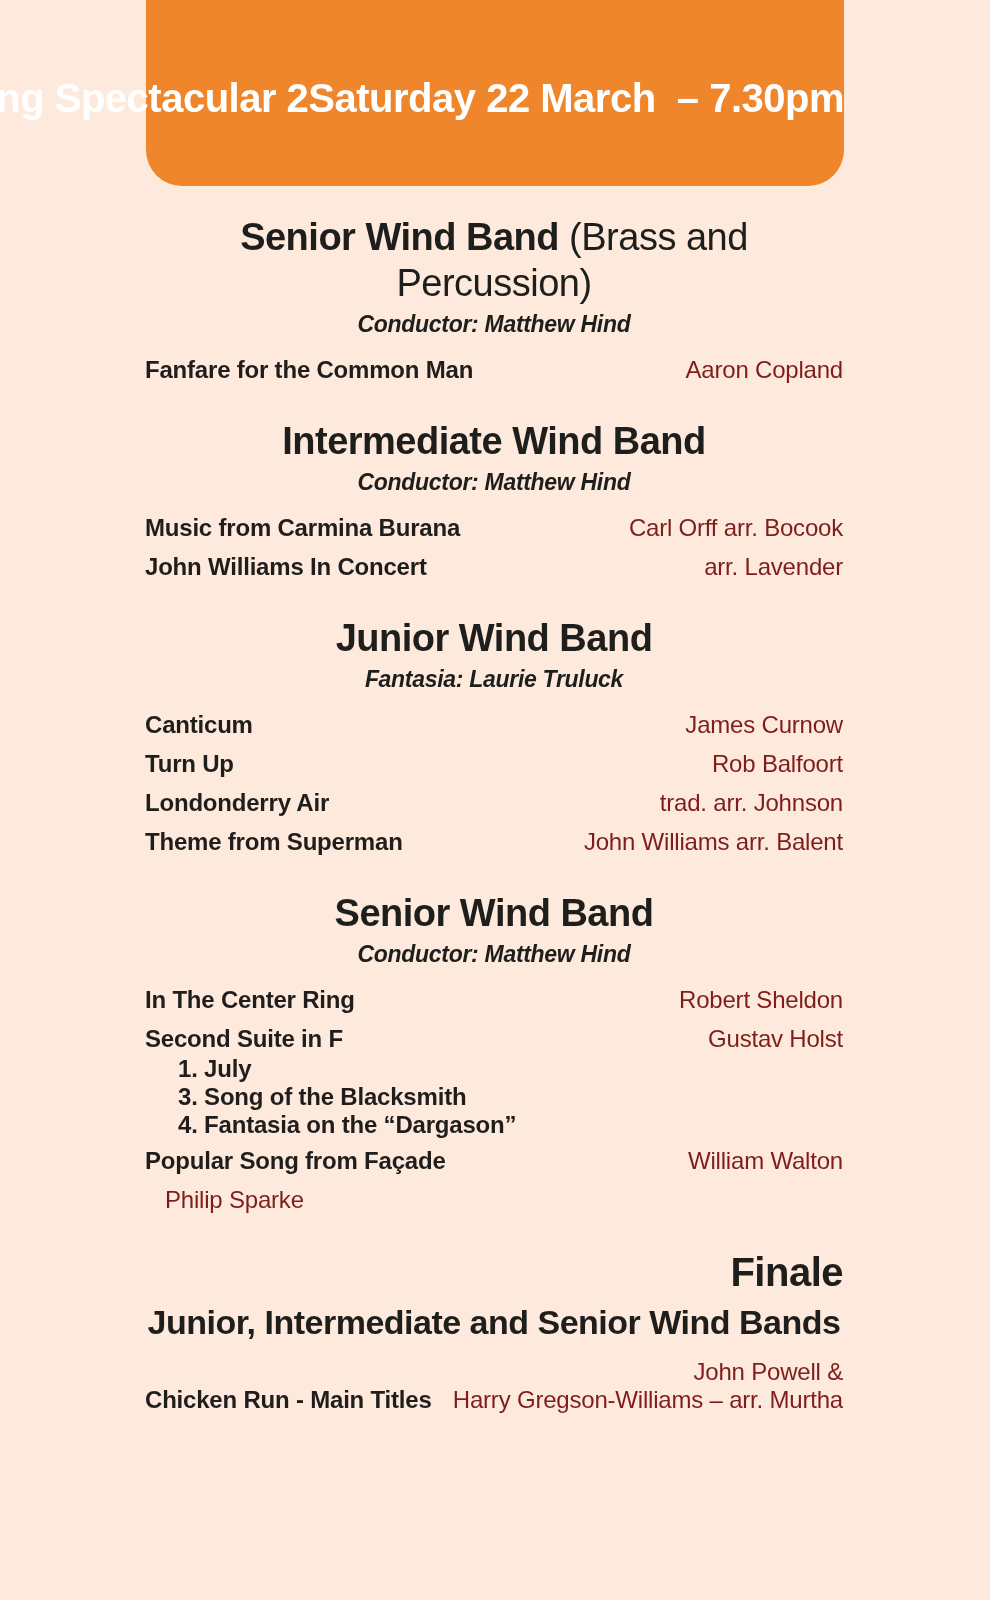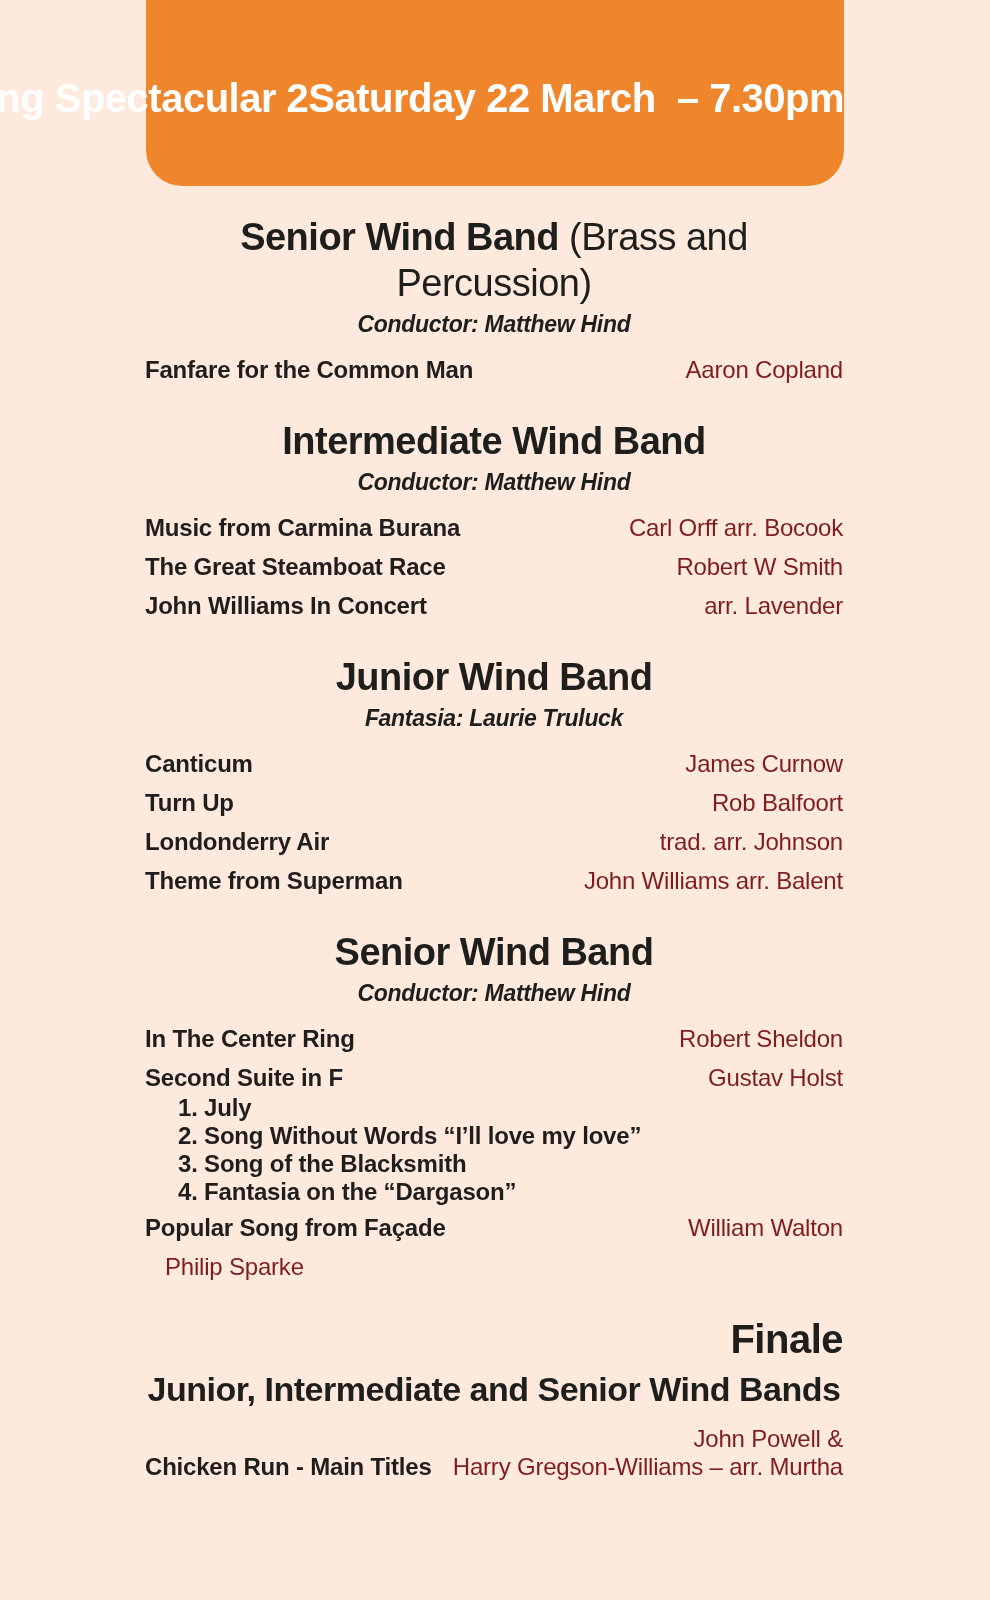--- a/index.html
+++ b/index.html
@@ -143,24 +143,20 @@
 
     <section class="band-section">
       <h2 class="band-heading"><span class="band-name">Intermediate Wind Band</span></h2>
       <p class="conductor">Conductor: Matthew Hind</p>
       <div class="pieces">
         <div class="piece-row">
           <span class="piece-title">Music from Carmina Burana</span>
           <span class="piece-composer">Carl Orff arr. Bocook</span>
         </div>
         <div class="piece-row">
-          <span class="piece-title">The Great Steamboat Race</span>
-          <span class="piece-composer">Robert W Smith</span>
-        </div>
-        <div class="piece-row">
           <span class="piece-title">John Williams In Concert</span>
           <span class="piece-composer">arr. Lavender</span>
         </div>
       </div>
     </section>
 
     <section class="band-section">
       <h2 class="band-heading"><span class="band-name">Junior Wind Band</span></h2>
       <p class="conductor">Fantasia: Laurie Truluck</p>
       <div class="pieces">
@@ -191,21 +187,20 @@
           <span class="piece-title">In The Center Ring</span>
           <span class="piece-composer">Robert Sheldon</span>
         </div>
         <div class="piece-group">
           <div class="piece-row">
             <span class="piece-title">Second Suite in F</span>
             <span class="piece-composer">Gustav Holst</span>
           </div>
           <div class="movements">
             <span class="movement">1. July</span>
-            <span class="movement">2. Song Without Words “I’ll love my love”</span>
             <span class="movement">3. Song of the Blacksmith</span>
             <span class="movement">4. Fantasia on the “Dargason”</span>
           </div>
         </div>
         <div class="piece-row">
           <span class="piece-title">Popular Song from Façade</span>
           <span class="piece-composer">William Walton</span>
         </div>
         <div class="piece-row">
           <span class="piece-composer">Philip Sparke</span>

